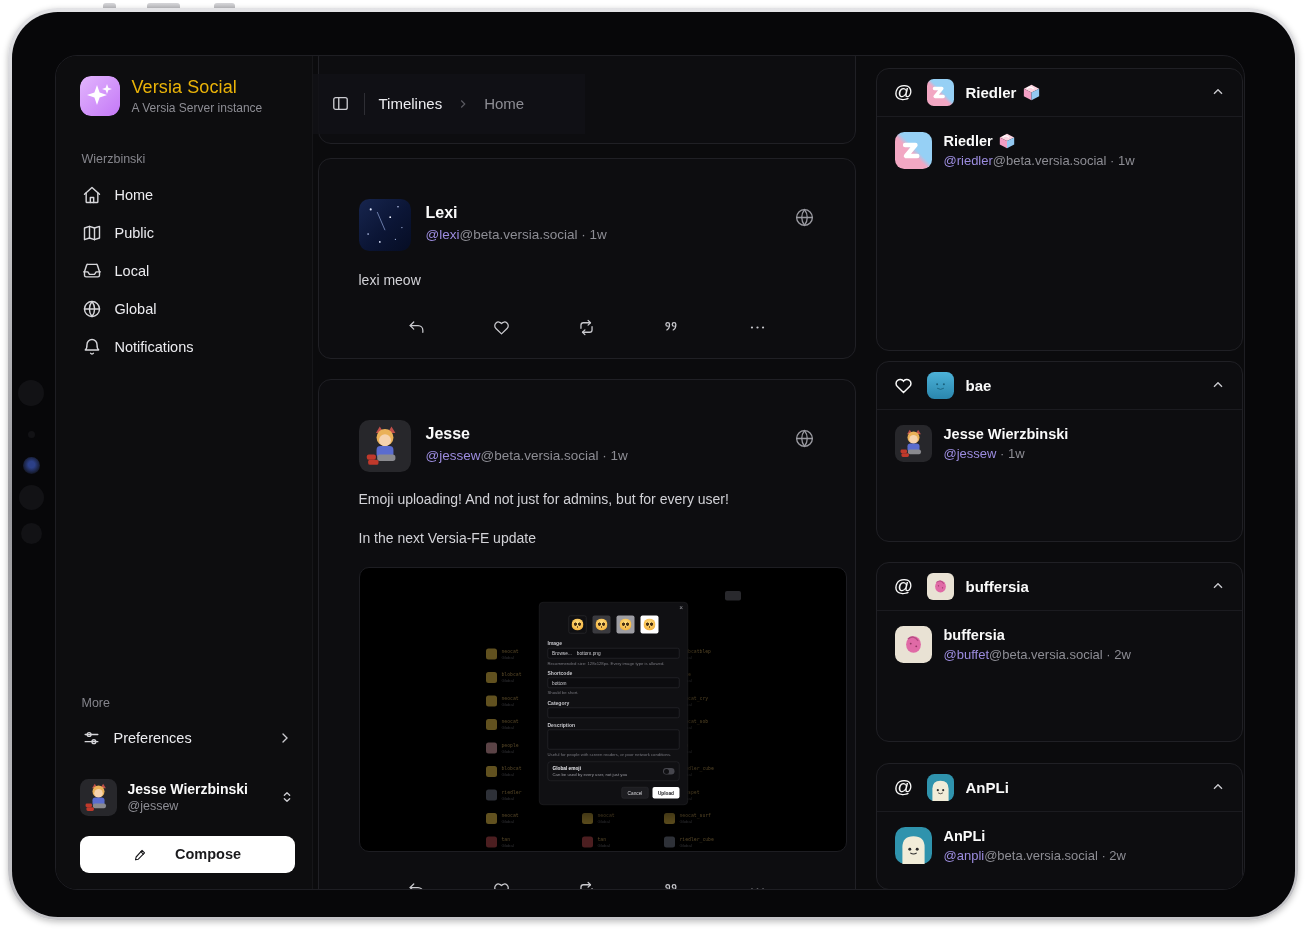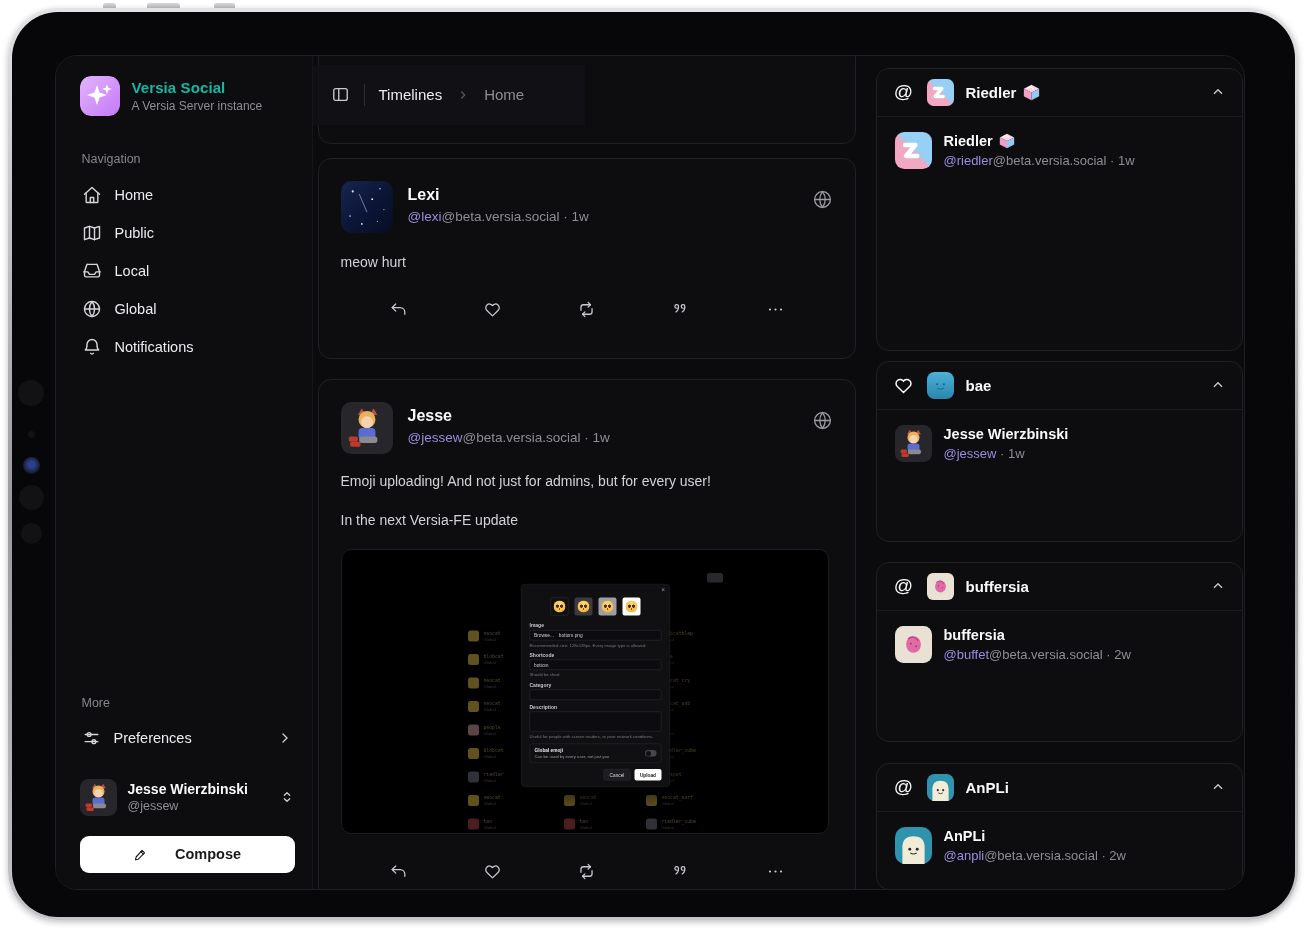--- a/index.html
+++ b/index.html
@@ -15,21 +15,21 @@
   .dock-icon { position:absolute; border-radius:50%; background:#121215; }
   .dock-icon.blue { background:radial-gradient(circle at 50% 45%,#2c4088 25%,#141827 72%); }
 
   
   .app { position:absolute; left:43px; top:43px; width:1190px; height:835px; background:#0b0b0d; border:1px solid #1e1e23; border-radius:22px; overflow:hidden; }
 
   
   .sidebar { position:absolute; left:0; top:0; width:257px; height:100%; background:#0d0d0f; border-right:1px solid #161619; padding:20px 17px 16px 24px; display:flex; flex-direction:column; }
   .logo-row { display:flex; align-items:center; gap:12px; margin-bottom:36px; }
   .logo-badge { width:40px; height:40px; border-radius:11px; flex:none; }
-  .app-title { font-size:15px; font-weight:700; color:#14b8a6; letter-spacing:.1px; }
+  .app-title { font-size:18px; font-weight:400; color:#eab308; letter-spacing:.1px; }
   .app-sub { font-size:12px; color:#8d8d94; margin-top:3px; }
   .sec-label { font-size:12.5px; color:#85858c; margin:0 0 10px 2px; }
   .nav-item { display:flex; align-items:center; gap:13px; padding:9px 2px; border-radius:8px; cursor:pointer; }
   .nav-item svg { width:20px; height:20px; stroke:#d6d6da; stroke-width:1.7; fill:none; stroke-linecap:round; stroke-linejoin:round; flex:none; }
   .nav-item span { font-size:14.5px; color:#ececf0; font-weight:500; }
   .more-group { margin-top:auto; }
   .pref-row { display:flex; align-items:center; gap:13px; padding:9px 2px; }
   .pref-row svg { width:19px; height:19px; stroke:#d6d6da; stroke-width:1.7; fill:none; stroke-linecap:round; }
   .pref-row .lbl { font-size:14.5px; color:#ececf0; font-weight:500; flex:1; }
   .user-row { display:flex; align-items:center; gap:11px; margin:22px 0 20px; }
@@ -37,32 +37,32 @@
   .user-name { font-size:14px; font-weight:700; color:#fafafa; }
   .user-handle { font-size:12.5px; color:#8d8d94; margin-top:2px; }
   .compose-btn { height:37px; background:#ffffff; border:none; border-radius:9px; display:flex; align-items:center; justify-content:center; gap:27px; cursor:pointer; width:100%; }
   .compose-btn span { font-size:14.5px; font-weight:600; color:#1a1a1d; }
   .compose-btn svg { width:15px; height:15px; stroke:#1a1a1d; stroke-width:1.8; fill:none; stroke-linecap:round; stroke-linejoin:round; }
 
   .av { flex:none; display:block; }
 
   
   .timeline { position:absolute; left:257px; top:0; width:563px; height:100%; }
-  .tl-header { position:absolute; left:0; top:4px; width:100%; height:70px; z-index:5; }
+  .tl-header { position:absolute; left:0; top:13px; width:100%; height:70px; z-index:5; }
   .tl-header-bg { position:absolute; left:0; top:5px; width:272px; height:60px; background:#121216; opacity:.85; }
   .tl-header-row { position:absolute; left:18px; top:24px; display:flex; align-items:center; gap:14px; }
   .tl-header-row svg.panel { width:19px; height:19px; stroke:#cbcbd0; stroke-width:1.7; fill:none; }
   .tl-divider { width:1px; height:22px; background:#2e2e34; }
   .crumb-root { font-size:15px; color:#ececf0; font-weight:500; }
   .crumb-sep { width:14px; height:14px; stroke:#5a5a61; stroke-width:2; fill:none; }
   .crumb-cur { font-size:15px; color:#8d8d94; }
 
   .card { position:absolute; left:5px; width:538px; background:#0d0d10; border:1px solid #202025; border-radius:13px; }
   .card.cutoff { top:-12px; height:100px; z-index:1; }
-  .post { padding:22px; overflow:hidden; }
+  .post { padding:40px; overflow:hidden; }
   .post-head { display:flex; align-items:flex-start; gap:15px; }
   .post-id { flex:1; padding-top:5px; }
   .post-name { font-size:16px; font-weight:700; color:#fafafa; }
   .post-handle { font-size:13.5px; margin-top:5px; }
   .hd-purple { color:#9c8cdf; }
   .hd-gray { color:#8d8d94; }
   .globe-vis { width:21px; height:21px; stroke:#9a9aa1; stroke-width:1.5; fill:none; margin-top:8px; }
   .post-text { font-size:14px; color:#d2d2d7; line-height:1.45; margin-top:19px; }
   .post-actions { display:flex; justify-content:space-between; padding:0 44px; margin-top:24px; }
   .act-btn { background:none; border:none; cursor:pointer; padding:4px; }
@@ -168,21 +168,21 @@
               <rect width="40" height="40" rx="11" fill="url(#vlogo)"></rect>
               <path d="M17 9l2.6 7.4L27 19l-7.4 2.6L17 29l-2.6-7.4L7 19l7.4-2.6z" fill="#fff"></path>
               <path d="M27 8l1.3 3.7L32 13l-3.7 1.3L27 18l-1.3-3.7L22 13l3.7-1.3z" fill="#fff" opacity=".95"></path>
             </svg>
             <div>
               <div class="app-title">Versia Social</div>
               <div class="app-sub">A Versia Server instance</div>
             </div>
           </div>
 
-          <div class="sec-label">Navigation</div>
+          <div class="sec-label">Wierzbinski</div>
 
           <div class="nav-item">
             <svg viewBox="0 0 24 24">
                 <path d="m3 11 9-8 9 8"></path>
                 <path d="M5 9.5V20a1 1 0 0 0 1 1h12a1 1 0 0 0 1-1V9.5"></path>
                 <path d="M10 21v-6h4v6"></path>
               </svg>
             <span>Home</span>
           </div>
           <div class="nav-item">
@@ -299,21 +299,21 @@
               <div class="post-id">
                 <div class="post-name">Lexi</div>
                 <div class="post-handle"><span class="hd-purple">@lexi</span><span class="hd-gray">@beta.versia.social · 1w</span></div>
               </div>
               <svg class="globe-vis" viewBox="0 0 24 24">
                   <circle cx="12" cy="12" r="9"></circle>
                   <path d="M3 12h18"></path>
                   <path d="M12 3a14.5 14.5 0 0 1 0 18 14.5 14.5 0 0 1 0-18z"></path>
                 </svg>
             </div>
-            <p class="post-text">meow hurt</p>
+            <p class="post-text">lexi meow</p>
             <div class="post-actions">
               <button class="act-btn">
                   <svg viewBox="0 0 24 24">
                     <path d="M8.5 5 4 9.5 8.5 14"></path>
                     <path d="M4 9.5h10a6 6 0 0 1 6 6V18"></path>
                   </svg>
                 </button>
               <button class="act-btn">
                   <svg viewBox="0 0 24 24">
                     <path d="M12 20 5 13.2a4.7 4.7 0 1 1 7-6.2 4.7 4.7 0 1 1 7 6.2z"></path>

